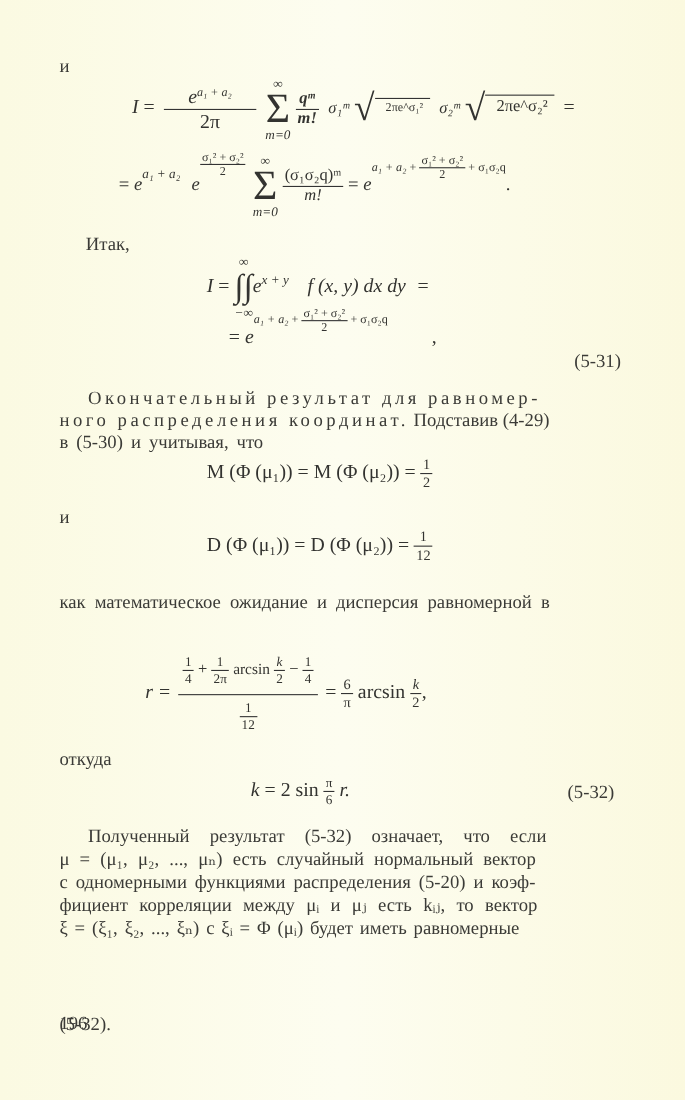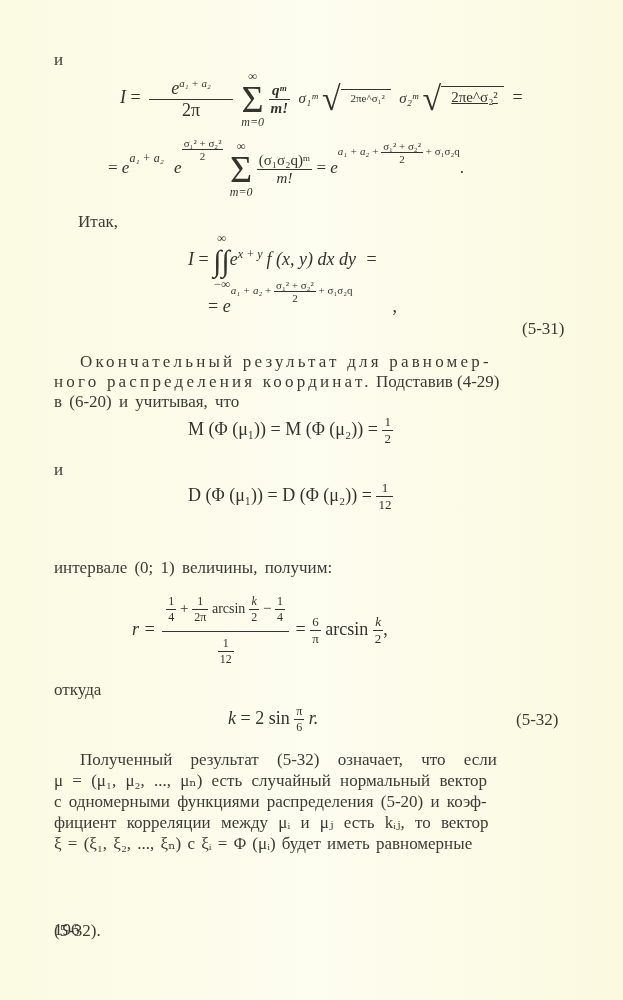--- a/index.html
+++ b/index.html
@@ -40,21 +40,21 @@
       <span class="big">Σ</span>
       <span class="lim">m=0</span>
     </span>
     <span class="frac" style="font-size:15px;font-weight:bold;">
       <span class="num it">qᵐ</span>
       <span class="den it">m!</span>
     </span>
     <span class="it" style="font-size:15px;margin-left:4px;">σ₁ᵐ</span>
     <span style="font-size:34px;vertical-align:middle;">√</span><span style="border-top:1px solid #333;padding:2px 6px 0 10px;font-size:11px;display:inline-block;vertical-align:middle;margin-top:-6px;">2πe^σ₁²</span>
     <span class="it" style="font-size:15px;margin-left:4px;">σ₂ᵐ</span>
-    <span style="font-size:34px;vertical-align:middle;">√</span><span style="border-top:1px solid #333;padding:2px 6px 0 10px;font-size:15px;display:inline-block;vertical-align:middle;margin-top:-6px;text-decoration:underline;">2πe^σ₂²</span>
+    <span style="font-size:34px;vertical-align:middle;">√</span><span style="border-top:1px solid #333;padding:2px 6px 0 10px;font-size:15px;display:inline-block;vertical-align:middle;margin-top:-6px;">2πe^σ₂²</span>
     <span style="margin-left:4px;">=</span>
   </div>
 
   <div class="abs m" style="left:108px;top:140px;font-size:17px;">
     <span>=</span>
     <span class="it">e</span><sup class="it" style="font-size:12px;position:relative;top:-4px;">a₁ + a₂</sup>
     <span class="it" style="margin-left:6px;">e</span><span class="frac" style="font-size:11px;position:relative;top:-20px;"><span class="num">σ₁² + σ₂²</span><span class="den">2</span></span>
     <span class="sum" style="margin-left:2px;">
       <span class="lim">∞</span>
       <span class="big">Σ</span>
@@ -70,46 +70,46 @@
 
   <div class="abs txt" style="left:78px;top:212px;">Итак,</div>
 
   <div class="abs m" style="left:188px;top:232px;font-size:18px;">
     <span class="it">I</span>
     <span>=</span>
     <span class="sum">
       <span class="lim">∞</span>
       <span class="big" style="font-size:30px;">∫∫</span>
       <span class="lim">−∞</span>
-    </span><span class="it">e</span><sup class="it" style="font-size:12px;">x + y</sup><span class="it" style="margin-left:4px;">f (x, y) dx dy</span>
+    </span><span class="it">e</span><sup class="it" style="font-size:12px;">x + y</sup><span class="it" style="margin-left:17px;">f (x, y) dx dy</span>
     <span style="margin-left:6px;">=</span>
   </div>
   <div class="abs m" style="left:208px;top:296px;font-size:18px;">
     <span>=</span>
     <span class="it">e</span><span style="font-size:11px;position:relative;top:-18px;"><span class="it">a₁ + a₂</span> + <span class="frac"><span class="num">σ₁² + σ₂²</span><span class="den">2</span></span> <span>+ σ₁σ₂q</span></span><span style="margin-left:40px;">,</span>
   </div>
   <div class="eqno" style="left:522px;top:319px;">(5-31)</div>
 
   <div class="abs txt spaced" style="left:80px;top:352px;letter-spacing:3.2px;">Окончательный результат для равномер-</div>
   <div class="abs txt" style="left:54px;top:372px;"><span class="spaced" style="letter-spacing:3.2px;">ного распределения координат.</span> <span>Подставив (4-29)</span></div>
-  <div class="abs txt" style="left:54px;top:392px;word-spacing:3px;">в (6-20) и учитывая, что</div>
+  <div class="abs txt" style="left:54px;top:392px;word-spacing:3px;">в (5-30) и учитывая, что</div>
 
   <div class="abs m" style="left:188px;top:414px;font-size:18px;">
     <span>M (Φ (μ₁)) = M (Φ (μ₂)) =</span>
     <span class="frac" style="font-size:13px;"><span class="num">1</span><span class="den">2</span></span>
   </div>
 
   <div class="abs txt" style="left:54px;top:460px;">и</div>
 
   <div class="abs m" style="left:188px;top:480px;font-size:18px;">
     <span>D (Φ (μ₁)) = D (Φ (μ₂)) =</span>
     <span class="frac" style="font-size:13px;"><span class="num">1</span><span class="den">12</span></span>
   </div>
 
-  <div class="abs txt" style="left:54px;top:558px;word-spacing:3px;">интервале (0; 1) величины, получим:</div>
+  <div class="abs txt" style="left:54px;top:538px;word-spacing:4px;">как математическое ожидание и дисперсия равномерной в</div>
 
   <div class="abs m" style="left:132px;top:594px;font-size:18px;">
     <span class="it">r =</span>
     <span class="frac" style="margin:0 2px;">
       <span class="num" style="padding:0 4px 6px 4px;font-size:15px;">
         <span class="frac" style="font-size:12px;"><span class="num">1</span><span class="den">4</span></span>
         <span>+</span>
         <span class="frac" style="font-size:12px;"><span class="num">1</span><span class="den">2π</span></span>
         <span style="font-size:14px;">arcsin</span>
         <span class="frac" style="font-size:12px;"><span class="num it">k</span><span class="den">2</span></span>

